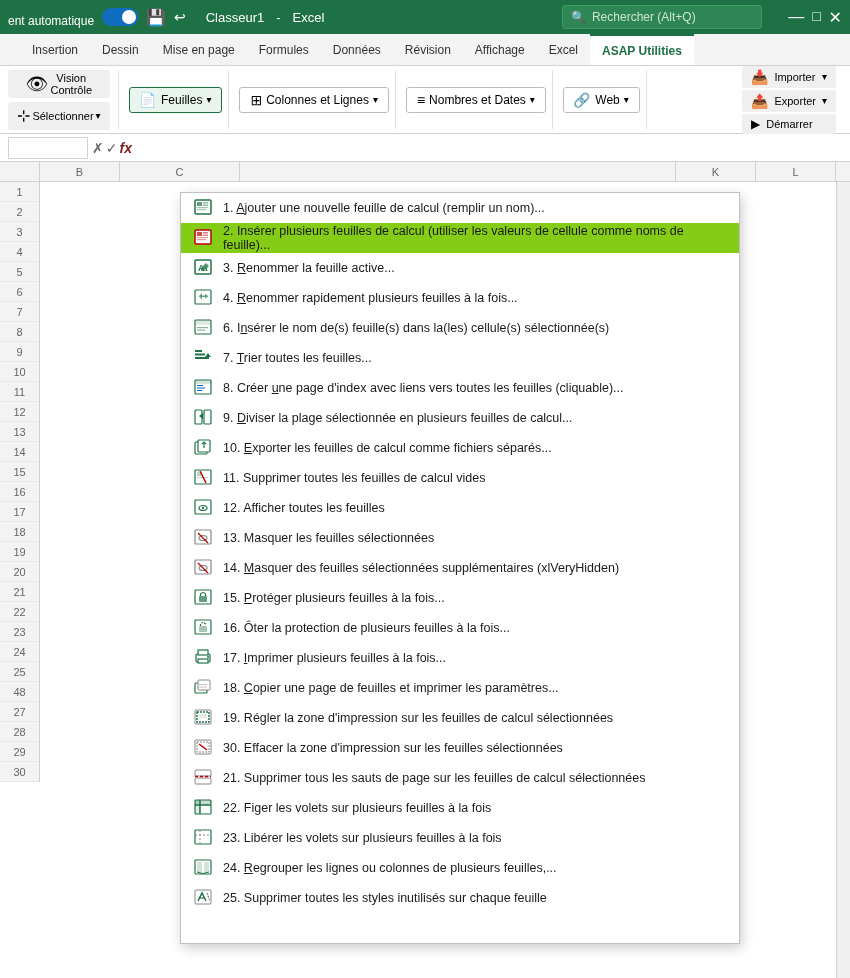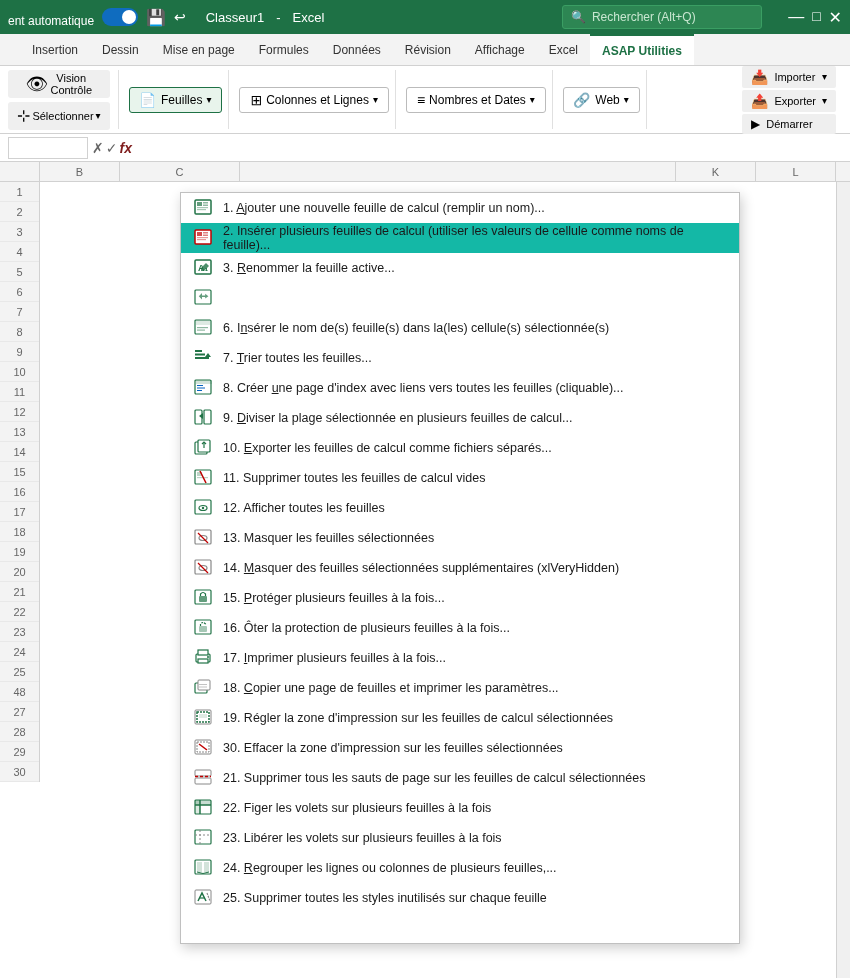--- a/index.html
+++ b/index.html
@@ -252,21 +252,21 @@
       right: 0;
       top: 20px;
       bottom: 0;
       width: 14px;
       background: #f0f0f0;
       border-left: 1px solid #d1d1d1;
     }
 
     
     .menu-item-2-highlight {
-      background: #14b8a6;
+      background: #84cc16;
     }
   </style>
 </head>
 <body>
 
 <div class="titlebar">
   <div class="titlebar-left">
     <span style="font-size:12px;margin-top:8px;">ent automatique</span>
     <div class="toggle-switch"></div>
     <span style="font-size:16px;">💾</span>
@@ -460,20 +460,21 @@
           </span>
           <span>3. <u>R</u>enommer la feuille active...</span>
         </div>
         <div class="menu-item">
           <span class="menu-icon">
             <svg width="18" height="16" viewBox="0 0 18 16" style="flex-shrink:0">
       <rect x="1" y="1" width="16" height="14" rx="1" fill="#fff" stroke="#217346" stroke-width="1.2"></rect>
       <path d="M5 8 L9 4 L9 7 L13 7 L13 5 L17 8 L13 11 L13 9 L9 9 L9 12 Z" fill="#217346" opacity="0.7" transform="scale(0.8) translate(1,1)"></path>
     </svg>
           </span>
+          <span>4. <u>R</u>enommer rapidement plusieurs feuilles à la fois...</span>
         </div>
         <div class="menu-item">
           <span class="menu-icon">
             <svg width="18" height="16" viewBox="0 0 18 16" style="flex-shrink:0">
       <rect x="1" y="1" width="16" height="14" rx="1" fill="#fff" stroke="#217346" stroke-width="1.2"></rect>
       <rect x="2" y="1" width="14" height="5" fill="#217346" opacity="0.15"></rect>
       <rect x="3" y="8" width="11" height="1.2" fill="#217346" opacity="0.5"></rect>
       <rect x="3" y="10.5" width="8" height="1.2" fill="#217346" opacity="0.5"></rect>
     </svg>
           </span>

